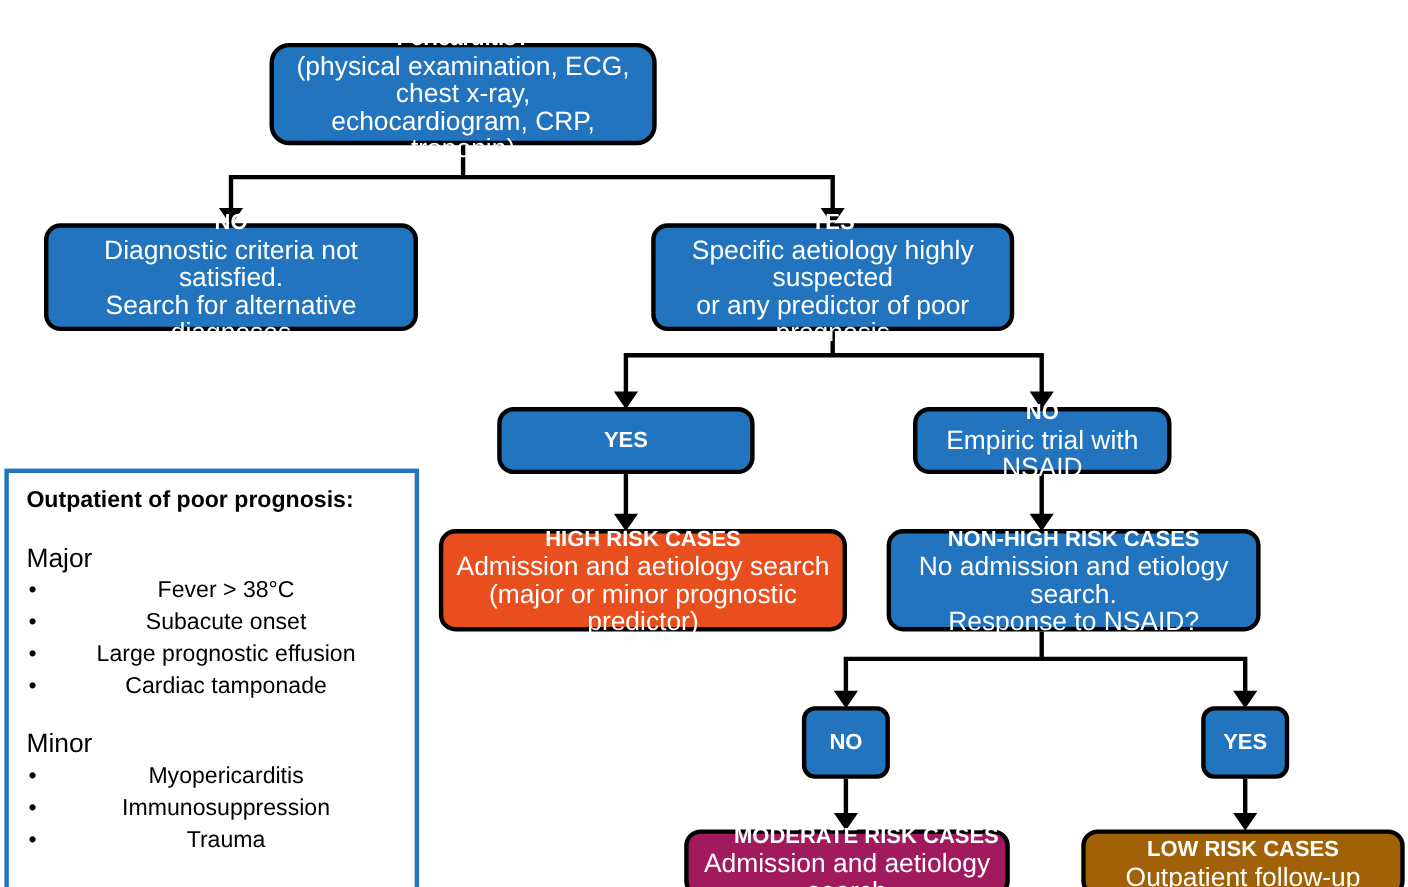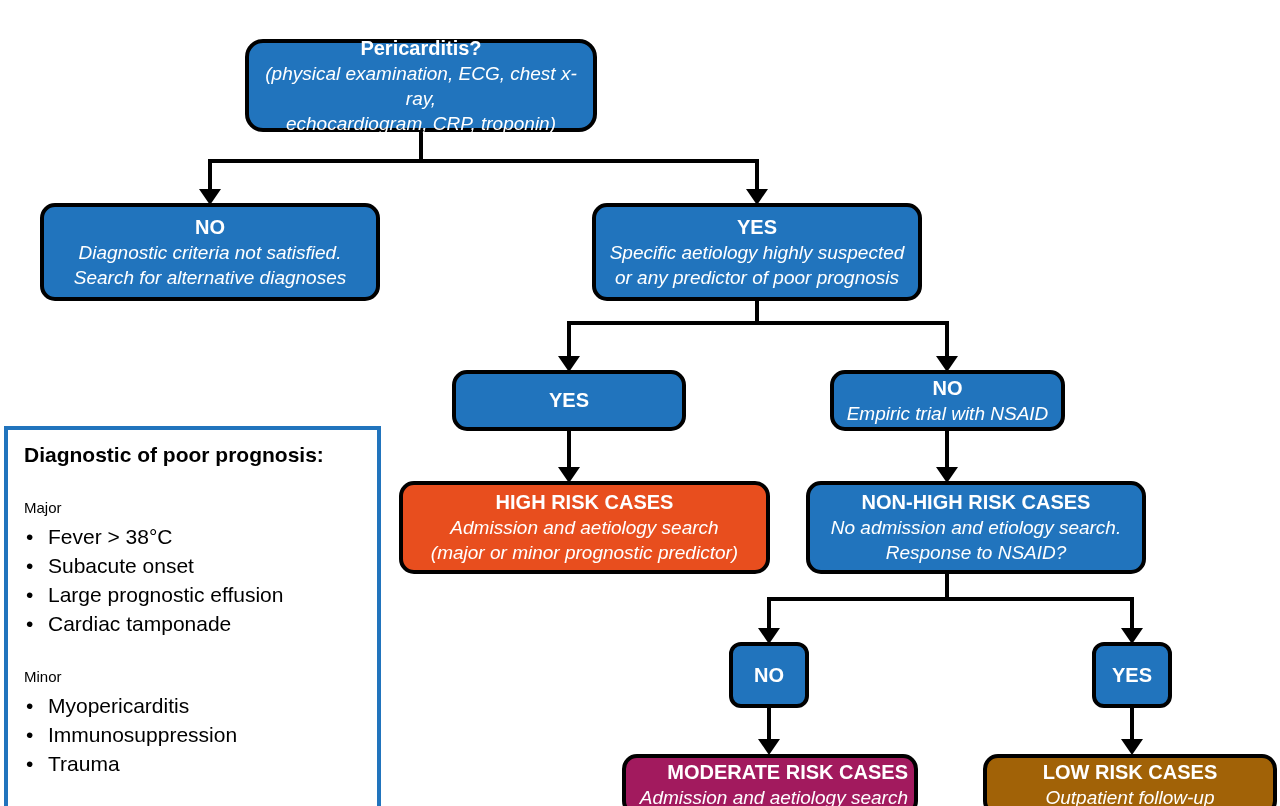--- a/index.html
+++ b/index.html
@@ -37,24 +37,23 @@
     text-align: center;
     padding: 2px 6px;
   }
   .node-title {
     font-weight: bold;
     font-size: 20px;
     line-height: 25px;
     white-space: pre-line;
   }
   .node-body {
-    font-size: 19px;
+    font-size: 24px;
     line-height: 25px;
     white-space: pre-line;
-    font-style: italic;
   }
   .node-body:empty { display: none; }
 
   #node-pericarditis { left: 245px; top: 5px;  width: 352px; height: 93px; border-radius: 18px; }
   #node-no-criteria  { left: 40px;  top: 169px; width: 340px; height: 98px; }
   #node-yes-criteria { left: 592px; top: 169px; width: 330px; height: 98px; }
   #node-yes-predictor{ left: 452px; top: 336px; width: 234px; height: 61px; }
   #node-no-predictor { left: 830px; top: 336px; width: 235px; height: 61px; }
   #node-high-risk    { left: 399px; top: 447px; width: 371px; height: 93px; background: #E84E1E; }
   #node-non-high-risk{ left: 806px; top: 447px; width: 340px; height: 93px; }
@@ -75,27 +74,28 @@
   }
   .predictors-title {
     margin: 0 0 26px 0;
     font-size: 21px;
     font-weight: bold;
     line-height: 25px;
   }
   .predictor-group { margin: 0 0 24px 0; }
   .predictor-group:last-child { margin-bottom: 0; }
   .group-label {
-    font-size: 15px;
+    font-size: 24px;
     line-height: 29px;
   }
   .predictor-list {
     list-style: none;
     margin: 0;
     padding: 0;
+    text-align: center;
   }
   .predictor-list li {
     position: relative;
     padding-left: 24px;
     font-size: 21px;
     line-height: 29px;
   }
   .predictor-list li::before {
     content: "\2022";
     position: absolute;
@@ -189,21 +189,21 @@
     <div class="node-title">MODERATE RISK CASES</div>
     <div class="node-body">Admission and aetiology search</div>
   </div>
 
   <div class="node" id="node-low-risk">
     <div class="node-title">LOW RISK CASES</div>
     <div class="node-body">Outpatient follow-up</div>
   </div>
 
   <aside class="predictors-panel">
-    <h2 class="predictors-title">Diagnostic of poor prognosis:</h2>
+    <h2 class="predictors-title">Outpatient of poor prognosis:</h2>
 
     <div class="predictor-group">
       <div class="group-label">Major</div>
       <ul class="predictor-list">
         <li>Fever &gt; 38°C</li>
         <li>Subacute onset</li>
         <li>Large prognostic effusion</li>
         <li>Cardiac tamponade</li>
       </ul>
     </div>

